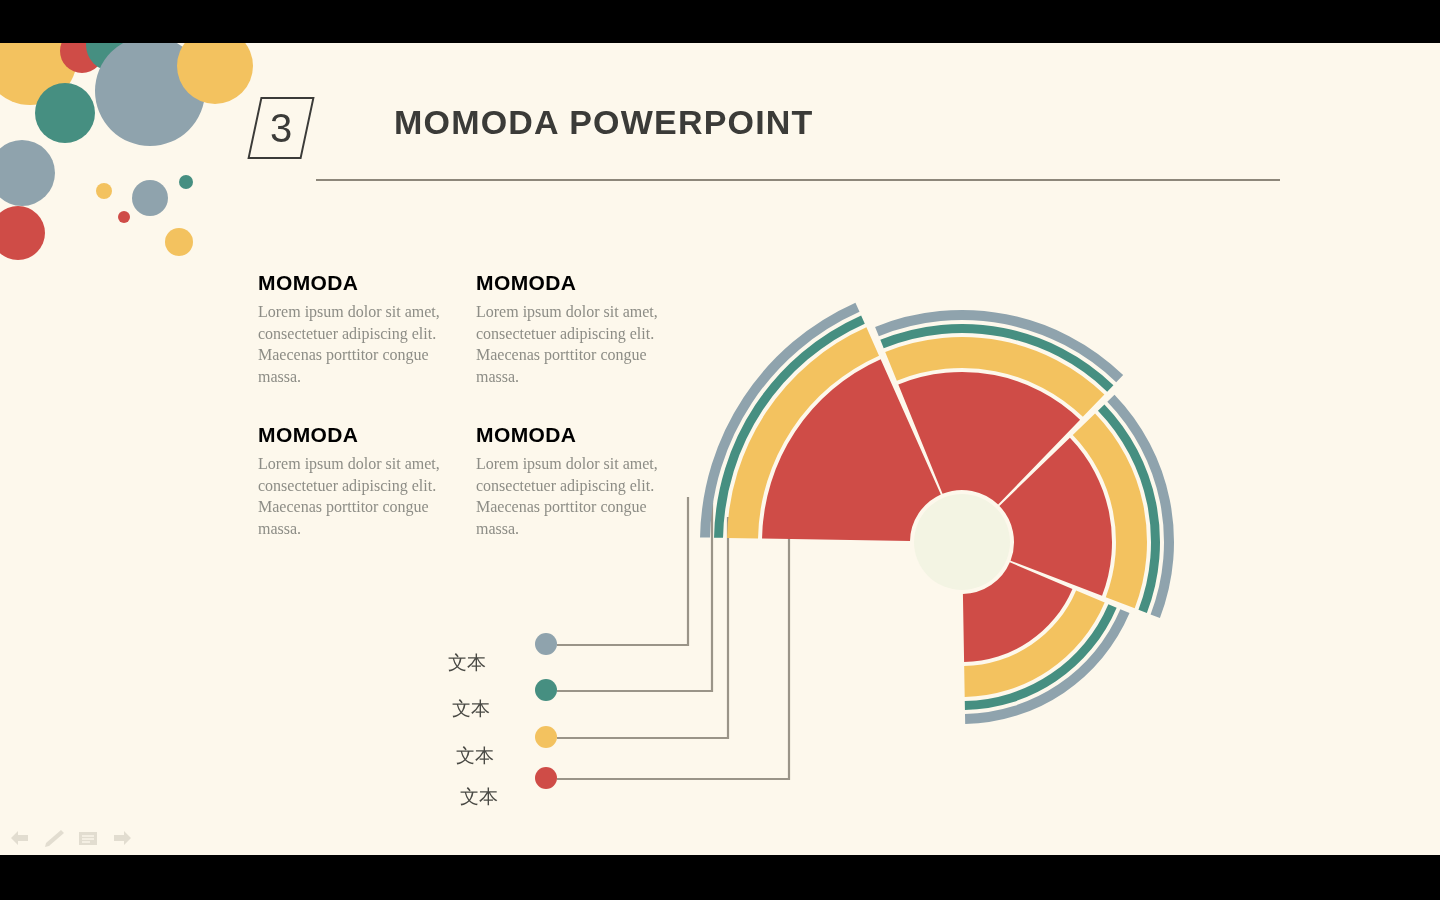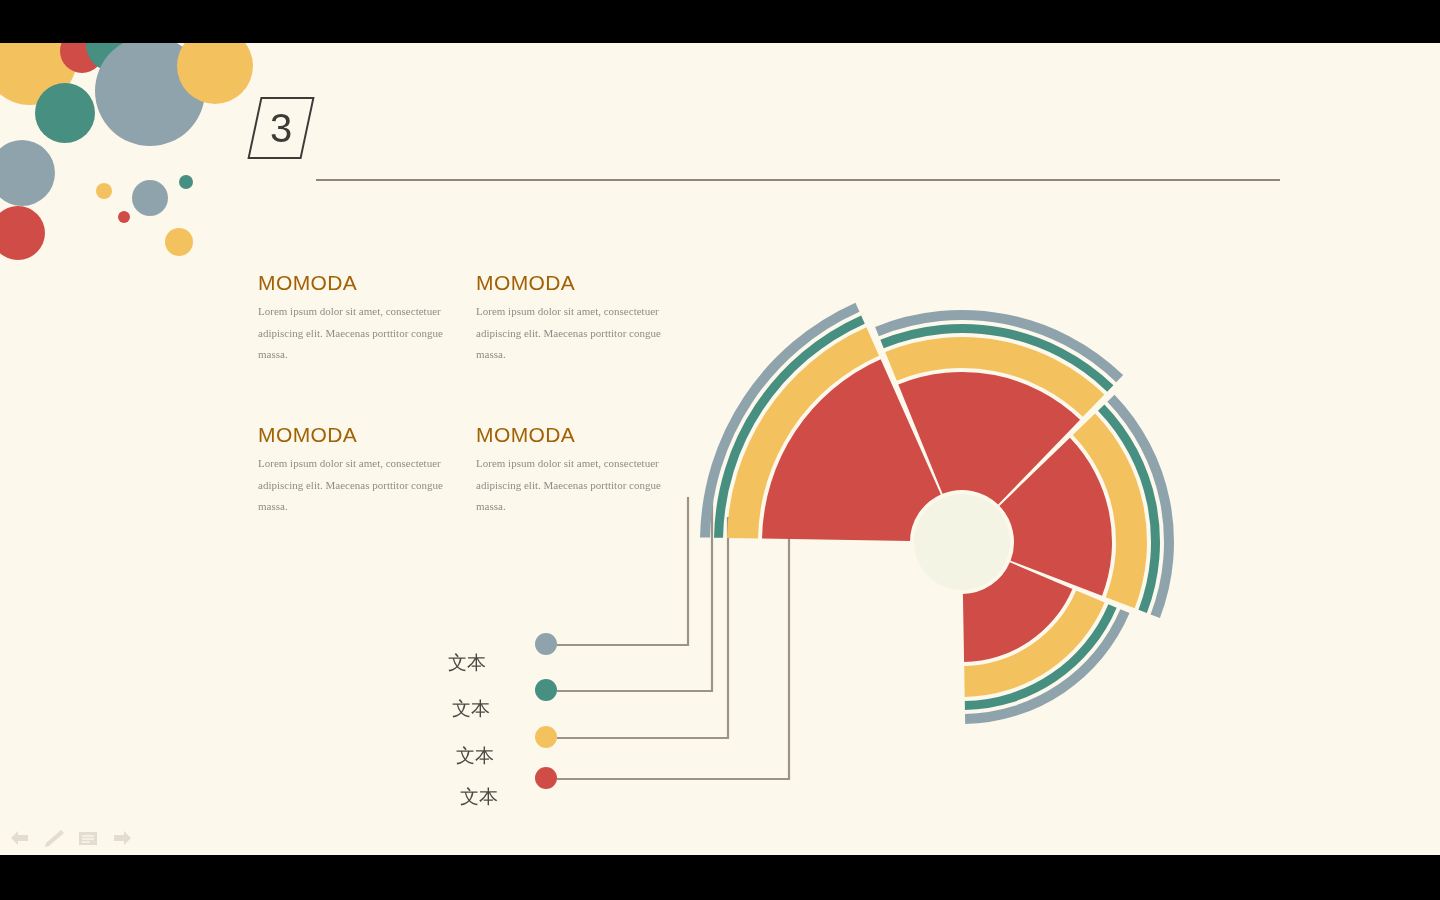--- a/index.html
+++ b/index.html
@@ -15,22 +15,22 @@
   .numbox{position:absolute;left:0;top:8px;width:54px;height:62px;border:2px solid #3b3b38;
           transform:skewX(-12deg);box-sizing:border-box;background:transparent;}
   .numtext{position:absolute;left:0;top:8px;width:54px;height:62px;display:flex;align-items:center;
            justify-content:center;font-size:40px;color:#3b3b38;font-family:"Liberation Sans",sans-serif;}
   .title{position:absolute;left:140px;top:14px;font-size:34px;font-weight:bold;color:#3b3b38;
          letter-spacing:1.2px;font-family:"Liberation Sans",sans-serif;}
   .rule{position:absolute;left:62px;top:90px;width:964px;height:2px;background:#8d877a;}
 
   
   .tblock{position:absolute;width:200px;}
-  .tb-head{font-size:21px;font-weight:normal;color:#a16207;letter-spacing:.4px;margin:0 0 6px 0;}
-  .tb-body{font-size:11px;line-height:21.5px;color:#8d8d86;font-family:"Liberation Serif",serif;margin:0;}
+  .tb-head{font-size:21px;font-weight:bold;color:#000000;letter-spacing:.4px;margin:0 0 6px 0;}
+  .tb-body{font-size:16px;line-height:21.5px;color:#8d8d86;font-family:"Liberation Serif",serif;margin:0;}
 
   
   .lg-label{position:absolute;font-size:19px;color:#4a4a45;font-family:"Liberation Sans",sans-serif;margin-top:20px;}
   .lg-dot{position:absolute;width:22px;height:22px;border-radius:50%;}
 
   
   #conn{position:absolute;left:0;top:0;width:1440px;height:812px;}
   #chart{position:absolute;left:0;top:0;width:1440px;height:812px;}
 
   
@@ -55,20 +55,21 @@
         <div class="deco" style="left: 96px; top: 140px; height: 16px; width: 16px; background: rgb(243, 194, 95);"></div>
         <div class="deco" style="left: 132px; top: 137px; height: 36px; width: 36px; background: rgb(143, 163, 173);"></div>
         <div class="deco" style="left: 118px; top: 168px; height: 12px; width: 12px; background: rgb(207, 76, 71);"></div>
         <div class="deco" style="left: 179px; top: 132px; height: 14px; width: 14px; background: rgb(70, 143, 129);"></div>
         <div class="deco" style="left: 165px; top: 185px; height: 28px; width: 28px; background: rgb(243, 194, 95);"></div>
       </div>
 
     <div id="header">
       <div class="numbox"></div>
       <div class="numtext">3</div>
+      <div class="title">MOMODA POWERPOINT</div>
       <div class="rule"></div>
     </div>
 
     <div class="tblock" id="tb0" style="left:258px;top:228px;">
       <p class="tb-head">MOMODA</p>
       <p class="tb-body">Lorem ipsum dolor sit amet, consectetuer adipiscing elit. Maecenas porttitor congue massa.</p>
     </div>
     <div class="tblock" id="tb1" style="left:476px;top:228px;">
       <p class="tb-head">MOMODA</p>
       <p class="tb-body">Lorem ipsum dolor sit amet, consectetuer adipiscing elit. Maecenas porttitor congue massa.</p>

